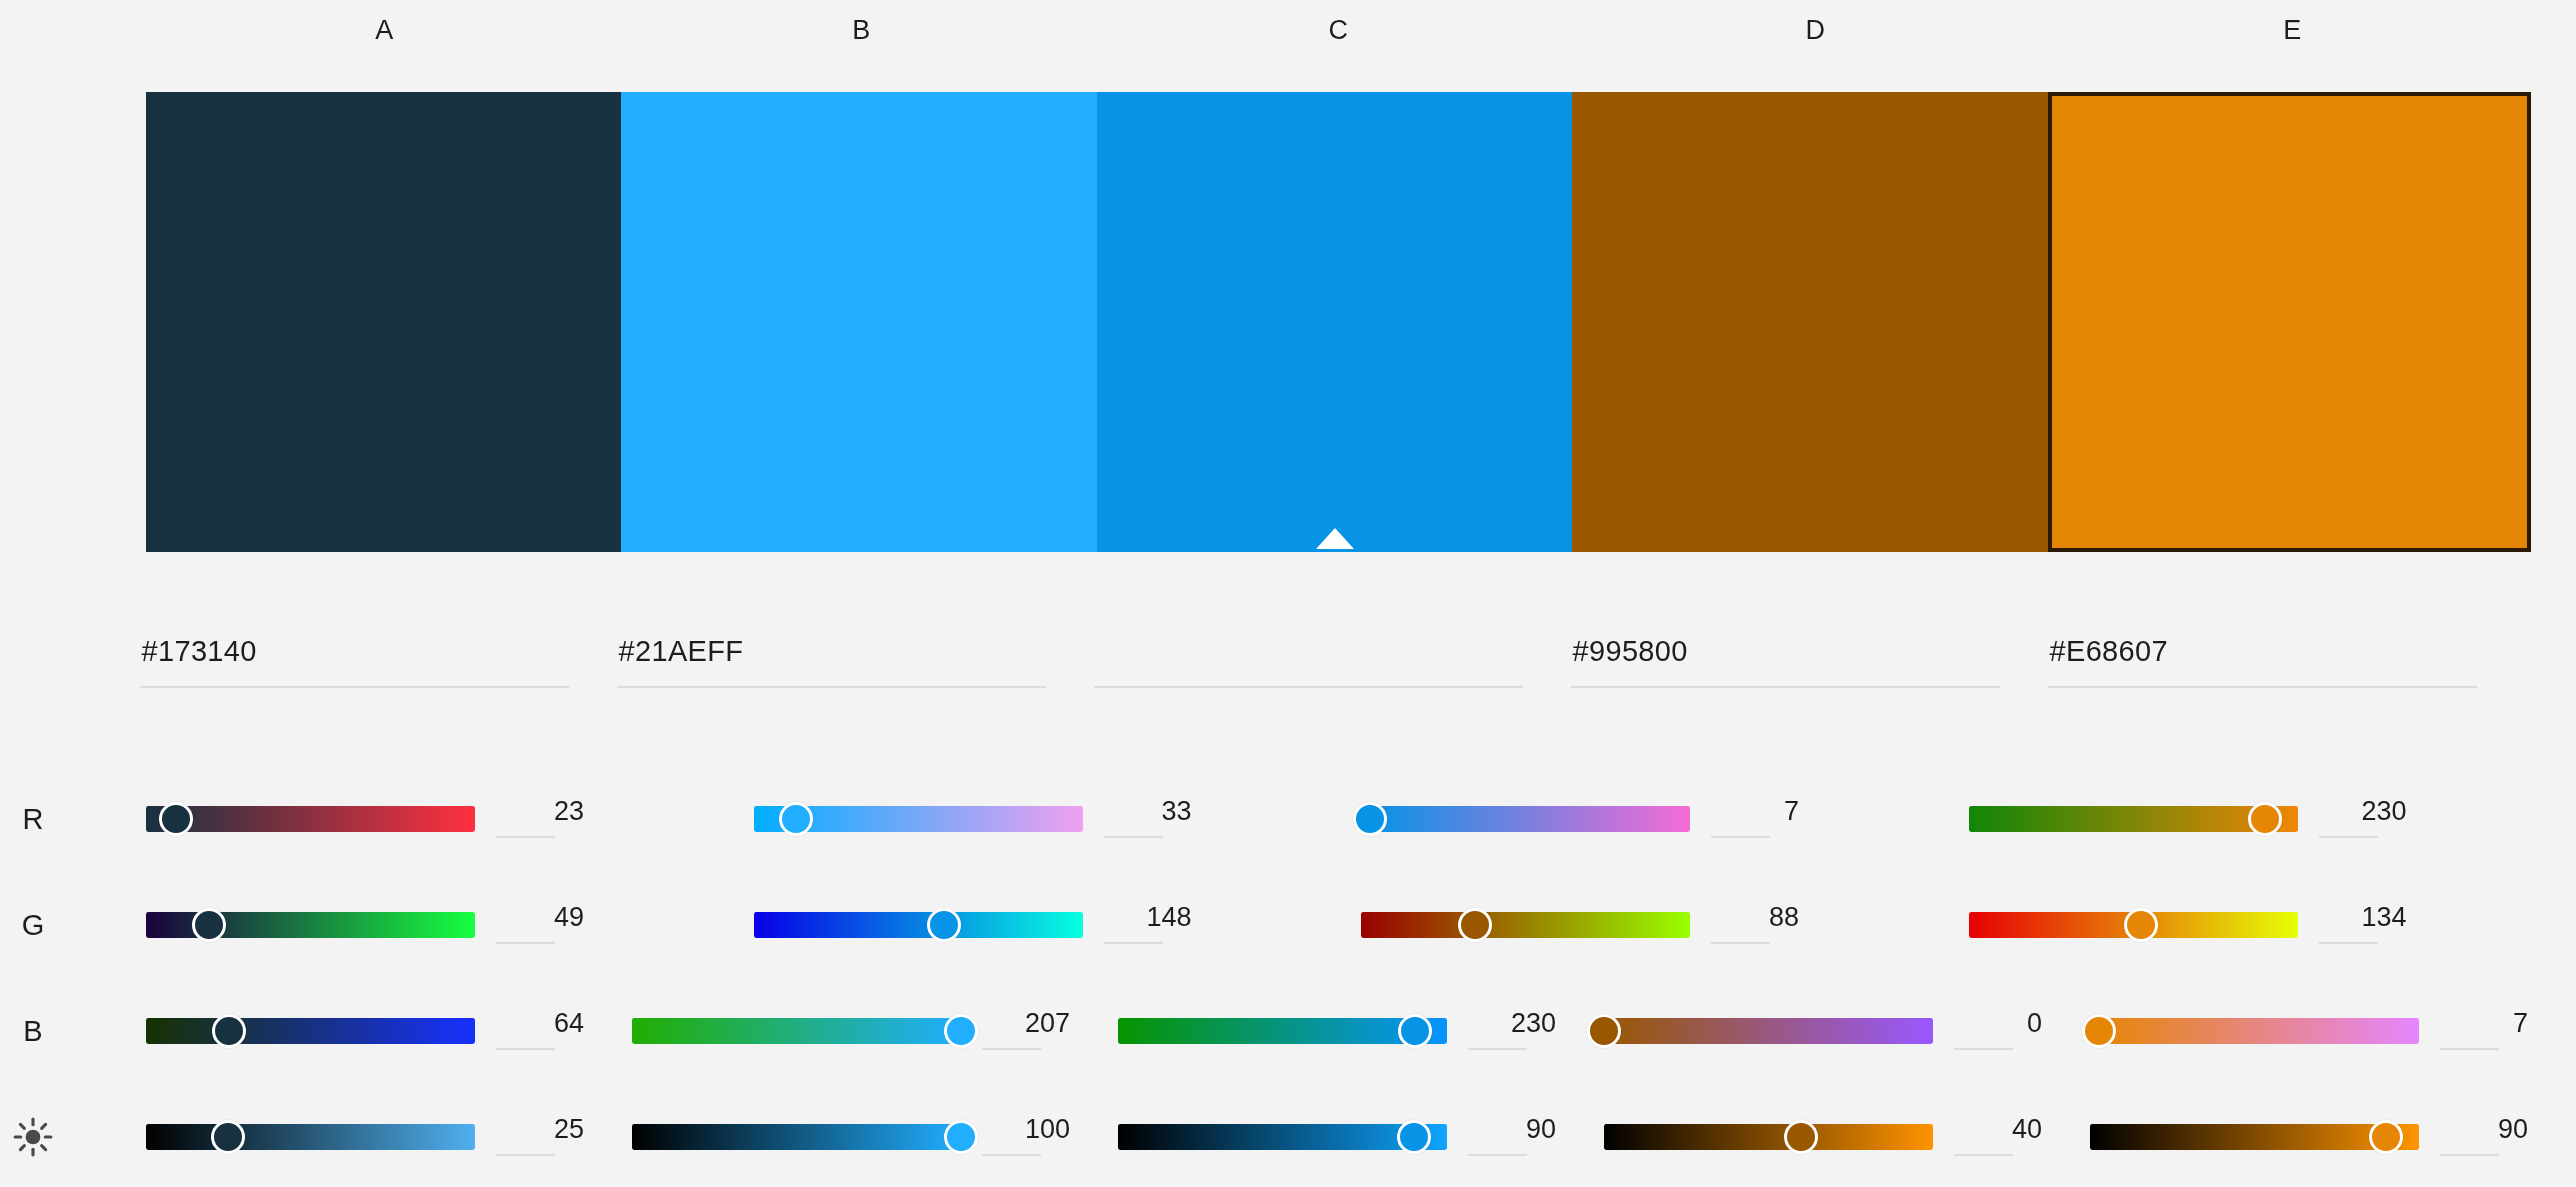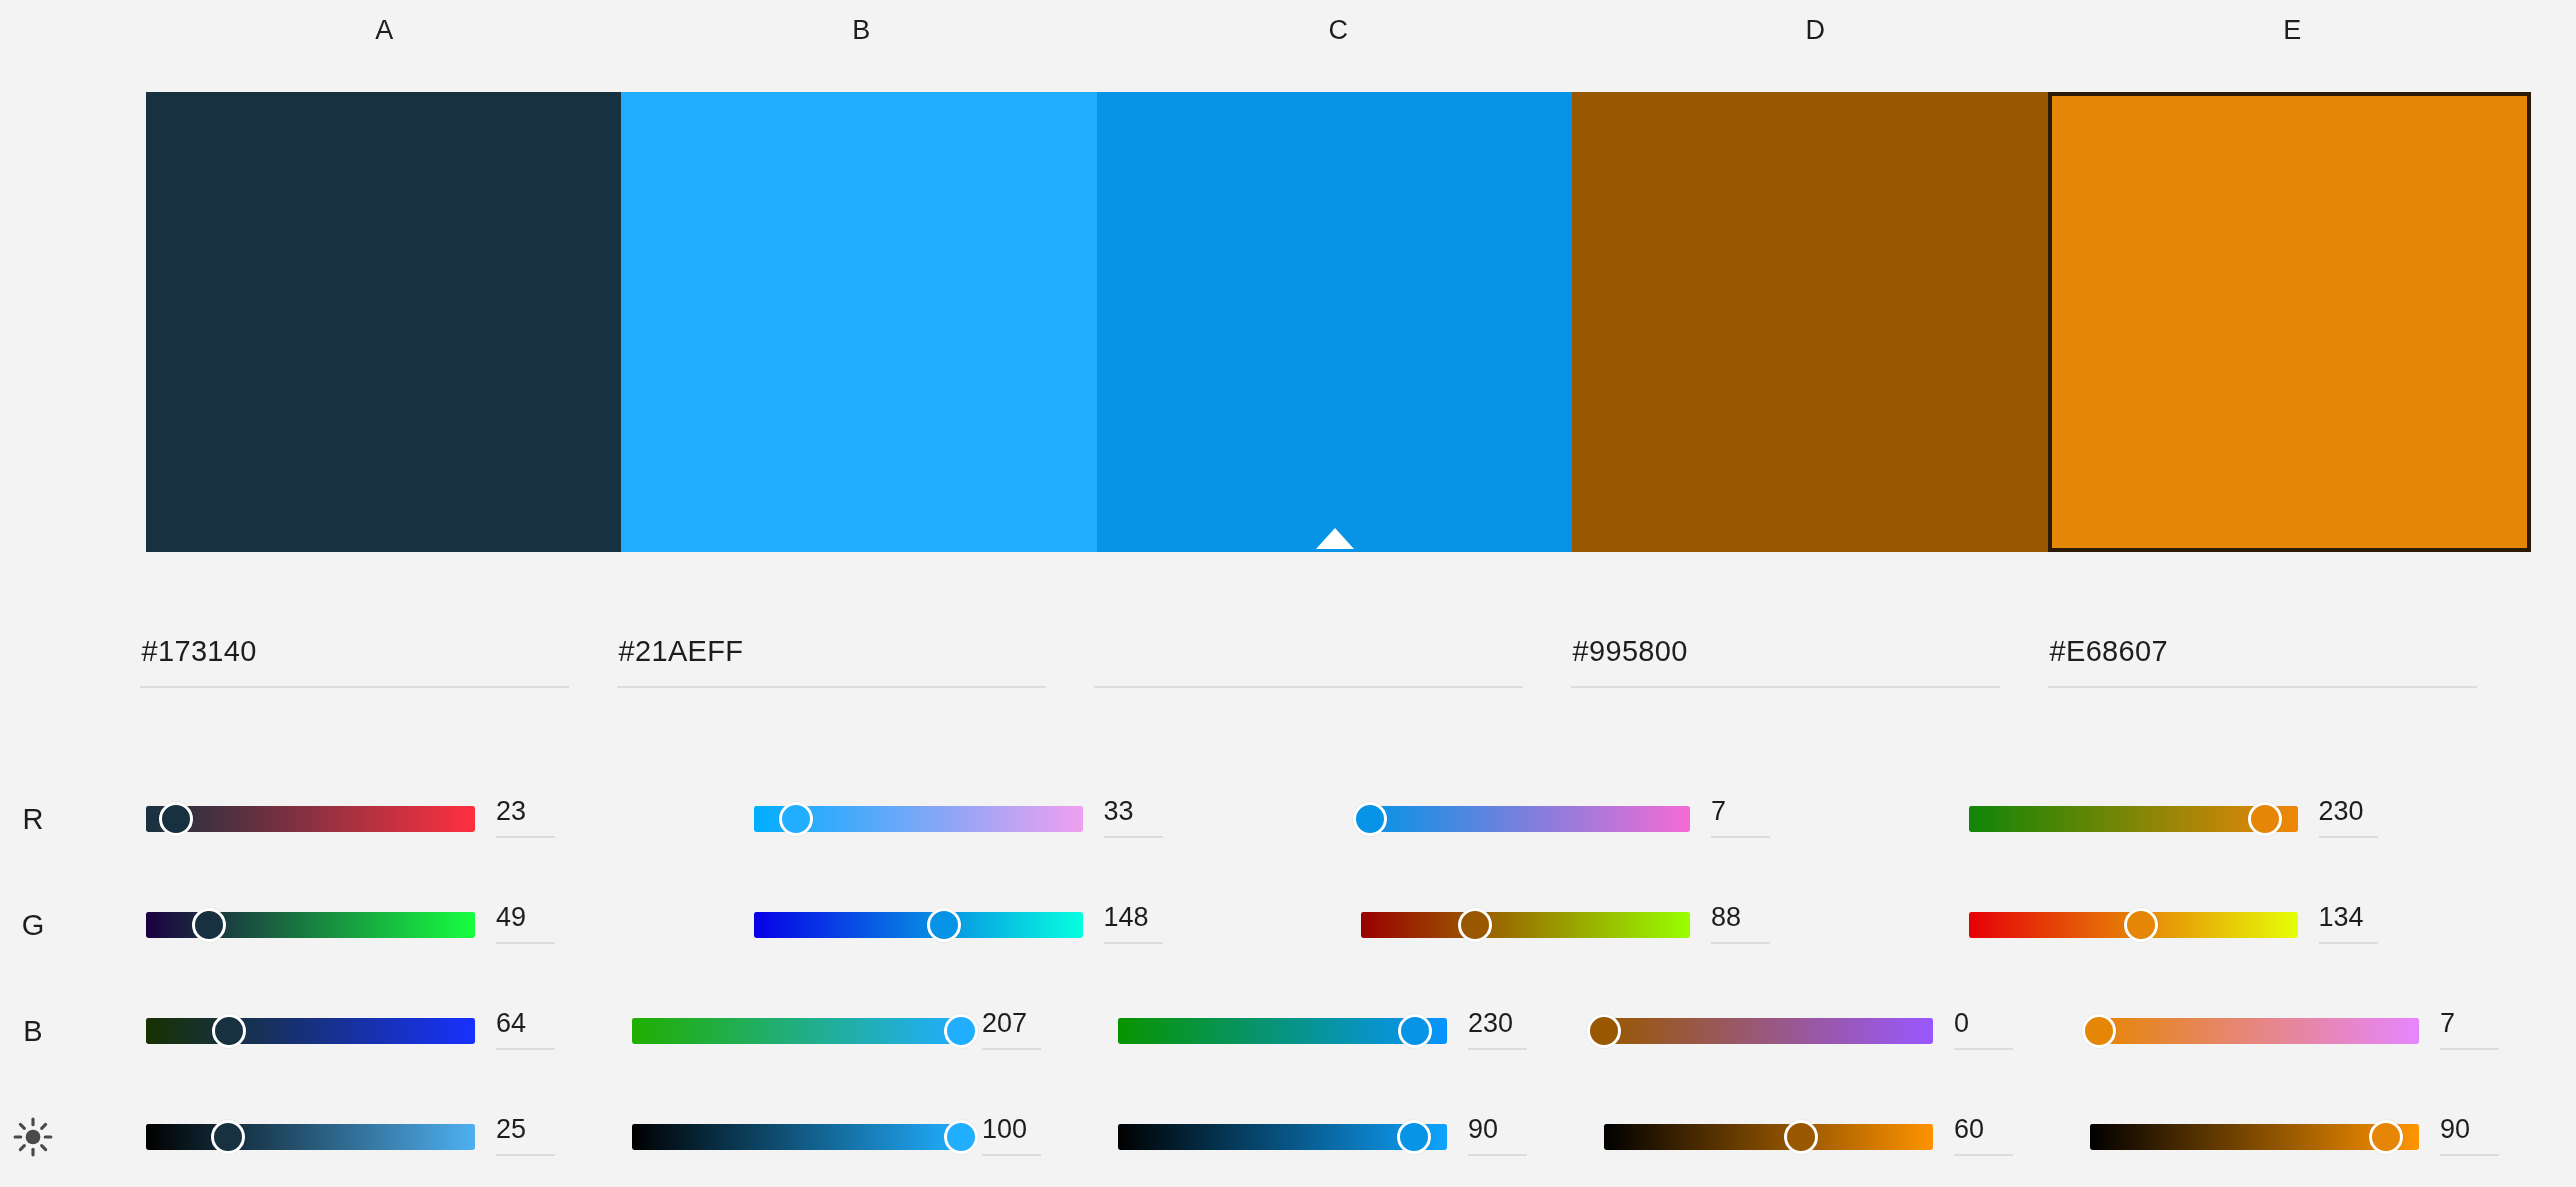--- a/index.html
+++ b/index.html
@@ -139,20 +139,21 @@
     box-sizing: border-box;
     transform: translateX(-17px);
     box-shadow: 0 0 0 0.8px rgba(0,0,0,0.05);
   }
   .value-wrap {
     position: relative;
     flex: 0 0 88px;
     width: 88px;
     margin-left: 21px;
     height: 50px;
+    text-align: right;
   }
   .value-text {
     font-size: 27px;
     color: #1d1d1d;
     line-height: 35px;
   }
   .value-underline {
     position: absolute;
     left: 0; top: 42px;
     width: 59px; height: 2.4px;
@@ -397,21 +398,21 @@
               <div class="value-text">90</div>
               <div class="value-underline" style="background: rgb(220, 220, 220);"></div>
             </div>
           </div>
           <div class="slider-cell">
             <div class="track-wrap">
               <div class="track" style="background: linear-gradient(to right, rgb(0, 0, 0), rgb(255, 147, 0));"></div>
               <div class="handle" style="left: 60%; background: rgb(153, 88, 0);"></div>
             </div>
             <div class="value-wrap">
-              <div class="value-text">60</div>
+              <div class="value-text">40</div>
               <div class="value-underline" style="background: rgb(220, 220, 220);"></div>
             </div>
           </div>
           <div class="slider-cell">
             <div class="track-wrap">
               <div class="track" style="background: linear-gradient(to right, rgb(0, 0, 0), rgb(255, 149, 0));"></div>
               <div class="handle" style="left: 90%; background: rgb(230, 134, 7);"></div>
             </div>
             <div class="value-wrap">
               <div class="value-text">90</div>

